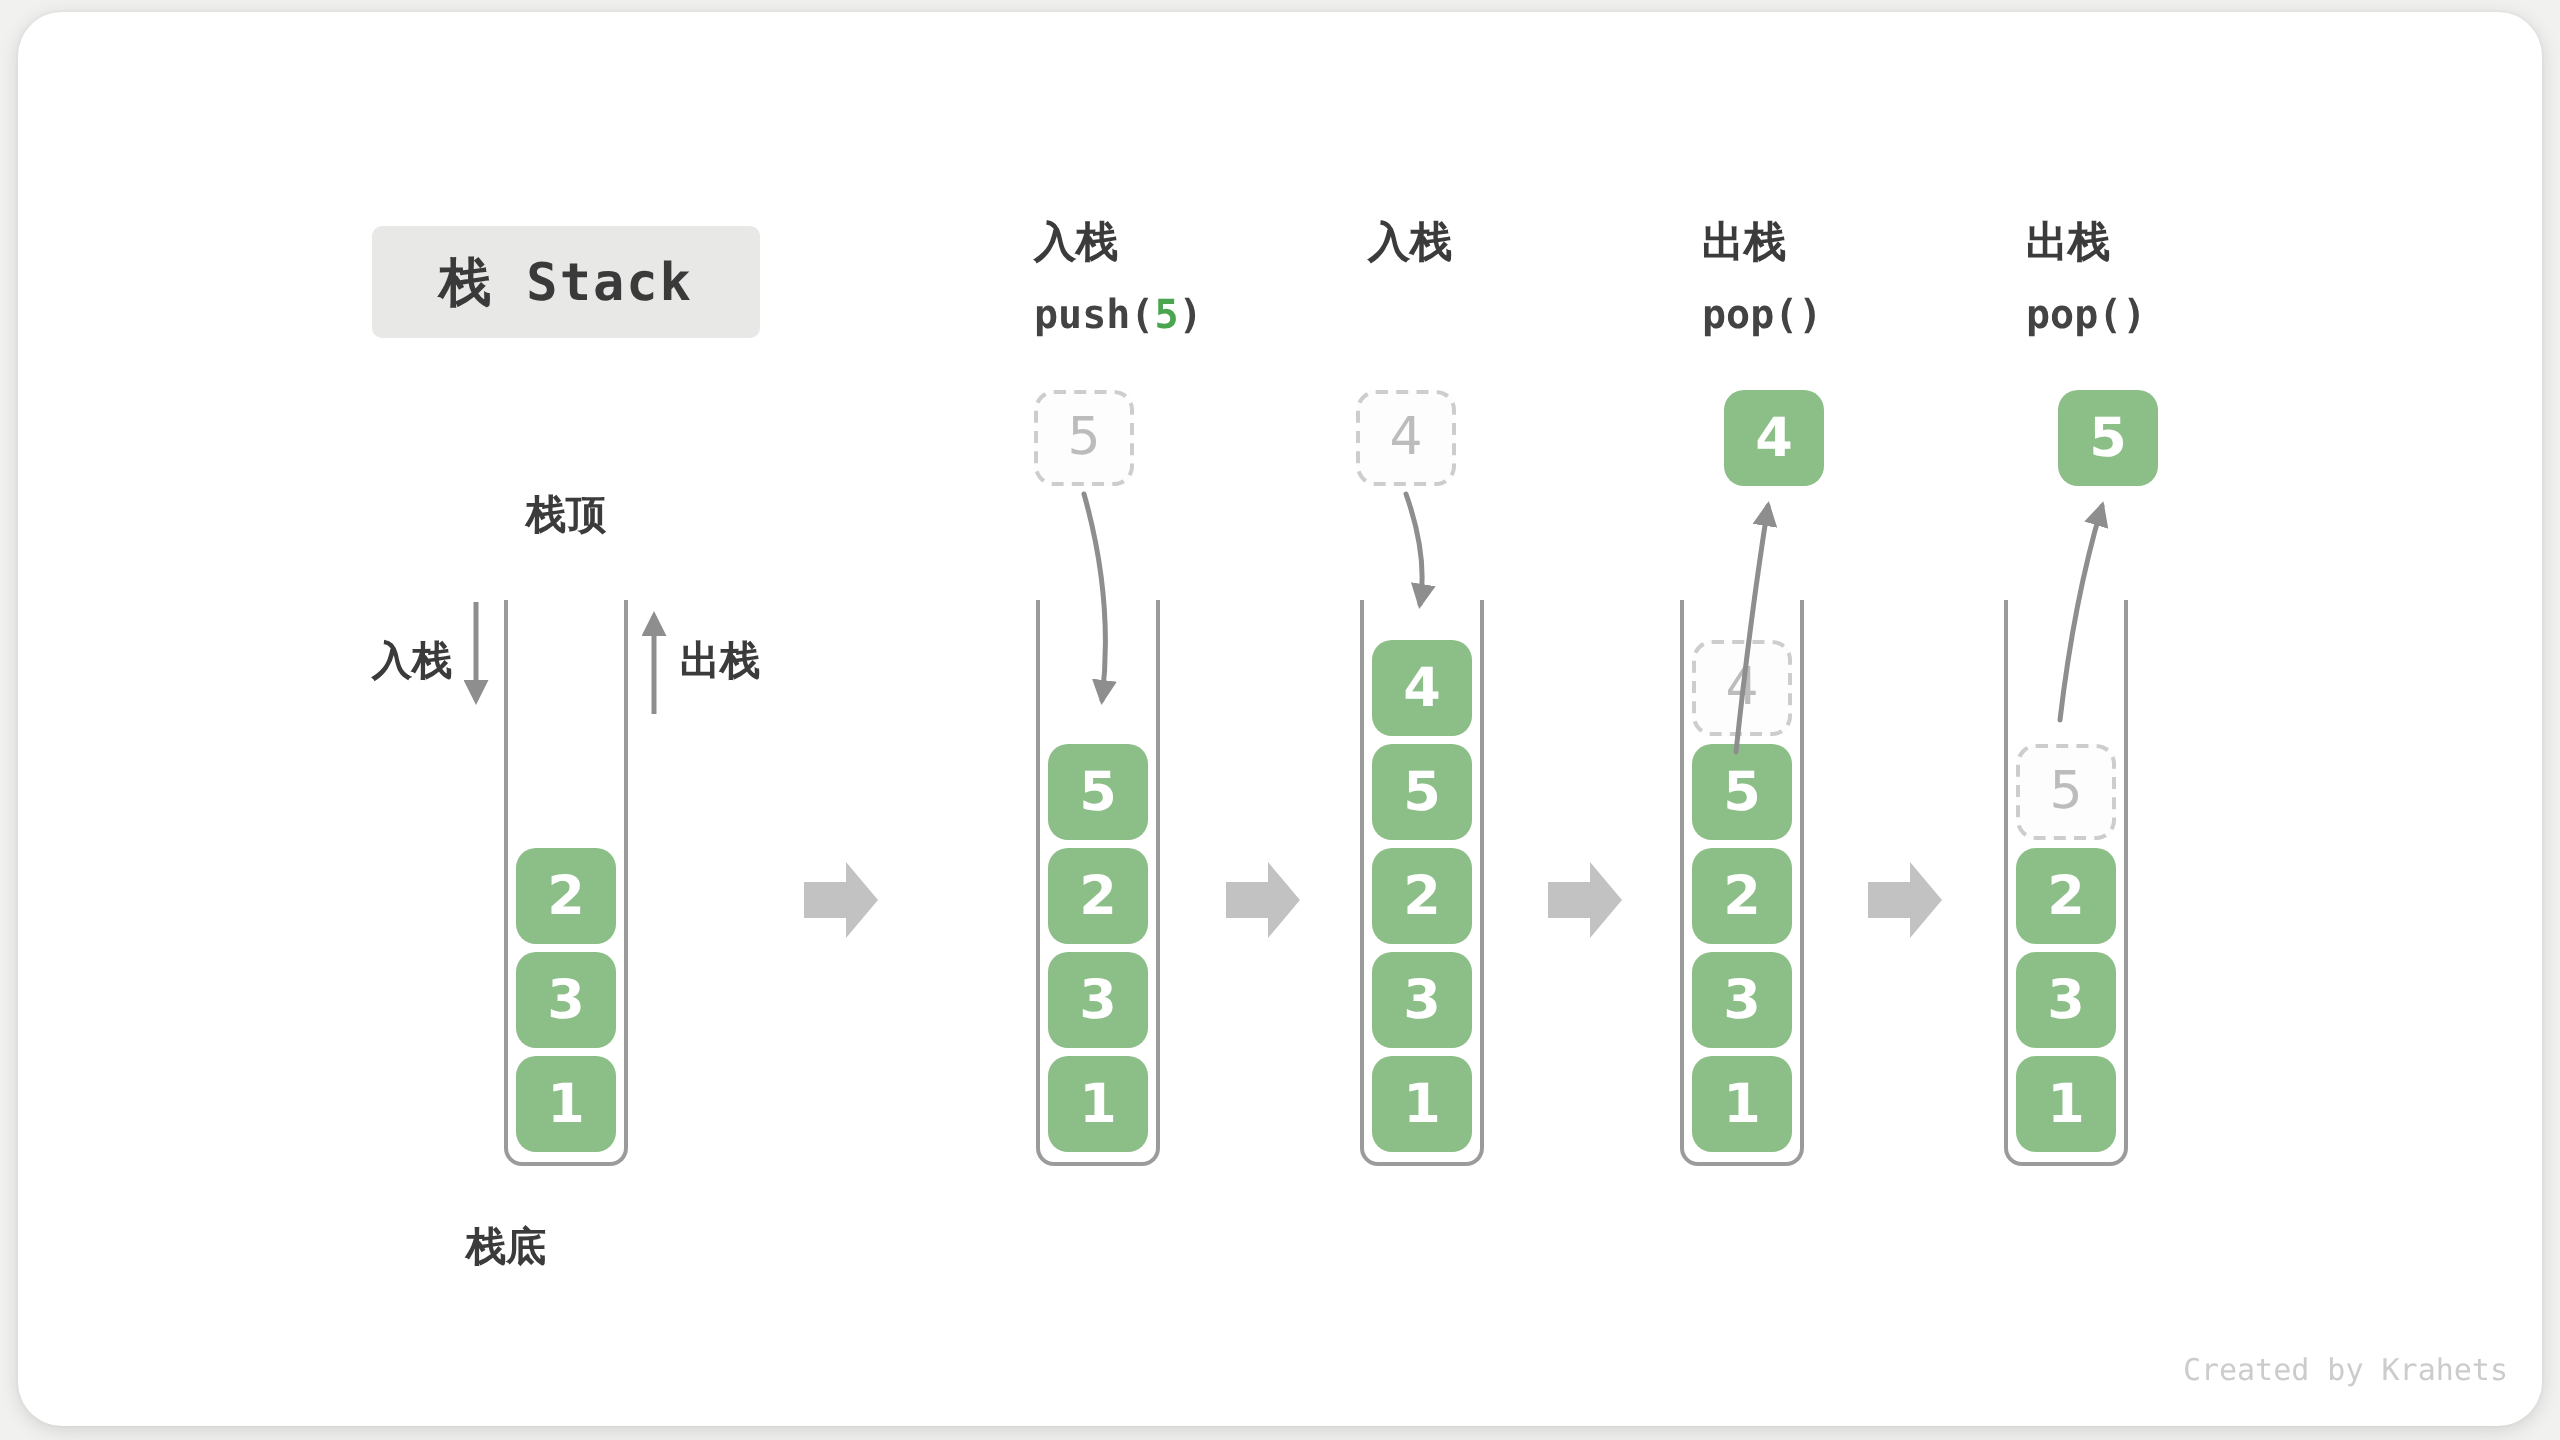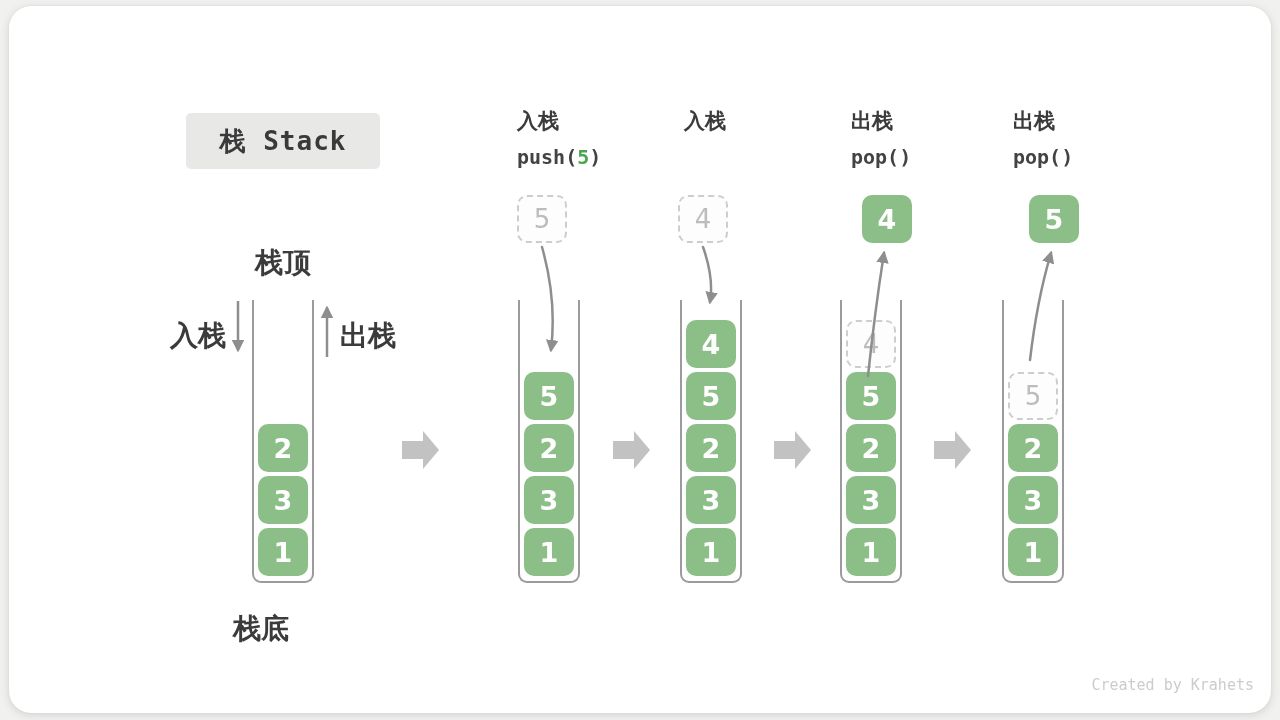--- a/index.html
+++ b/index.html
@@ -22,21 +22,21 @@
   }
 
   .op-header { position: absolute; top: 106px; width: 160px; }
   .op-name { font-size: 21px; font-weight: bold; color: #3b3b3b; line-height: 30px; }
   .op-code {
     font-family: "DejaVu Sans Mono", monospace; font-size: 20px; color: #434343;
     line-height: 30px; margin-top: 6px; font-weight: bold;
   }
   .op-code .arg { color: #4aa54e; }
 
-  .legend-label { position: absolute; font-size: 28px; font-weight: bold; color: #3b3b3b; }
+  .legend-label { position: absolute; font-size: 20px; font-weight: bold; color: #3b3b3b; }
 
   .well {
     position: absolute; top: 300px; width: 62px; height: 283px;
     border-left: 2px solid #9b9b9b; border-right: 2px solid #9b9b9b;
     border-bottom: 2px solid #9b9b9b; border-radius: 0 0 9px 9px;
     background: #ffffff;
   }
 
   .blk {
     position: absolute; width: 50px; height: 48px;

